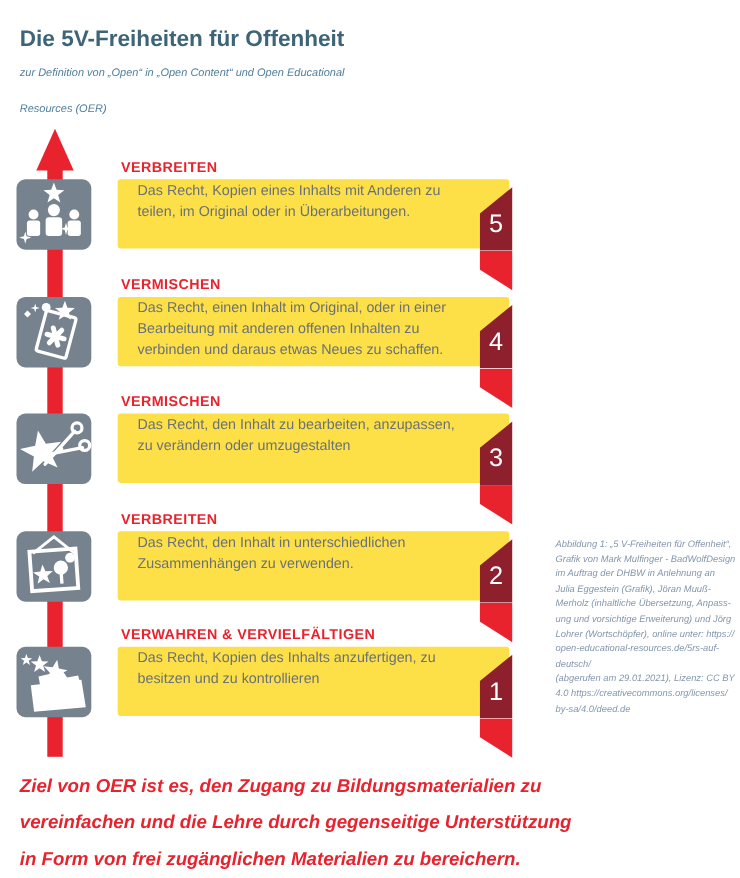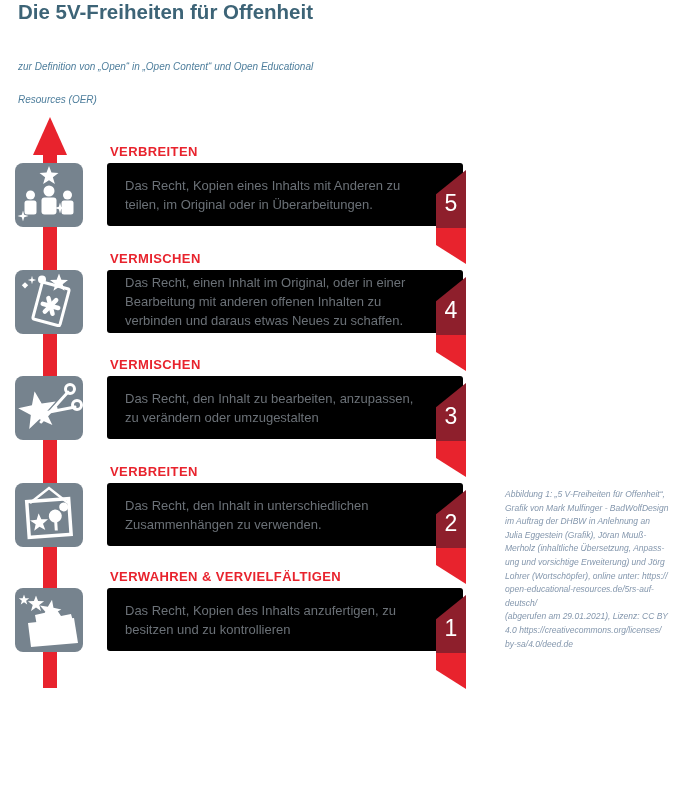--- a/index.html
+++ b/index.html
@@ -1,38 +1,38 @@
 <!DOCTYPE html>
 <html><head>
 <meta charset="utf-8">
 <style>
   html,body{margin:0;padding:0;background:#fff;}
   #stage{position:relative;width:673px;height:798px;background:#fff;overflow:hidden;
          font-family:"Liberation Sans","DejaVu Sans",sans-serif;}
   .pre{white-space:pre-line;}
 
-  .title{position:absolute;left:18px;top:0;font-size:20.5px;font-weight:bold;color:#3d6477;}
+  .title{position:absolute;left:18px;top:24px;font-size:20.5px;font-weight:bold;color:#3d6477;}
   .subtitle{position:absolute;left:18px;top:50px;width:560px;font-size:10px;font-style:italic;
             color:#4e7e9c;line-height:33px;}
 
   
   .arrow-head{position:absolute;left:33px;top:117px;width:0;height:0;
               border-left:17px solid transparent;border-right:17px solid transparent;
               border-bottom:38px solid #e8232d;}
   .arrow-shaft{position:absolute;left:43px;top:152px;width:14px;height:536px;background:#e8232d;}
 
   
   .section{position:absolute;left:0;width:673px;height:0;overflow:visible;}
   .icon-box{position:absolute;left:15px;top:0;width:68px;height:64px;background:#76838e;
             border-radius:8px;z-index:3;}
   .icon-box svg{display:block;}
   .heading{position:absolute;left:110px;top:-19px;font-size:13px;font-weight:bold;
            color:#e8232d;letter-spacing:.4px;z-index:2;}
-  .textbox{position:absolute;left:107px;top:0;width:356px;height:63px;background:#000000;
-           border-radius:3px;display:flex;align-items:center;z-index:1;}
+  .textbox{position:absolute;left:107px;top:0;width:356px;height:63px;background:#fde047;
+           border-radius:3px;display:flex;z-index:1;}
   .textbox .desc{padding-left:18px;font-size:13px;line-height:19px;color:#6b7177;}
   .ribbon{position:absolute;left:436px;top:7px;width:30px;height:94px;z-index:4;}
   .ribbon .body{position:absolute;left:0;top:0;width:30px;height:58px;background:#8e1f2c;
                 clip-path:polygon(0 42%,100% 0,100% 100%,0 100%);
                 display:flex;align-items:center;justify-content:center;}
   .ribbon .body span{color:#fff;font-size:23px;padding-top:8px;}
   .ribbon .tail{position:absolute;left:0;top:58px;width:30px;height:36px;background:#e8232d;
                 clip-path:polygon(0 0,100% 0,100% 100%,0 47%);}
 
   .caption{position:absolute;left:505px;top:488px;width:165px;font-size:8.5px;font-style:italic;
@@ -205,14 +205,17 @@
 im Auftrag der DHBW in Anlehnung an
 Julia Eggestein (Grafik), Jöran Muuß-
 Merholz (inhaltliche Übersetzung, Anpass-
 ung und vorsichtige Erweiterung) und Jörg
 Lohrer (Wortschöpfer), online unter: https://
 open-educational-resources.de/5rs-auf-
 deutsch/
 (abgerufen am 29.01.2021), Lizenz: CC BY
 4.0 https://creativecommons.org/licenses/
 by-sa/4.0/deed.de</div>
+  <div class="footer pre">Ziel von OER ist es, den Zugang zu Bildungsmaterialien zu
+vereinfachen und die Lehre durch gegenseitige Unterstützung
+in Form von frei zugänglichen Materialien zu bereichern.</div>
 
 </div>
 
 </body></html>

